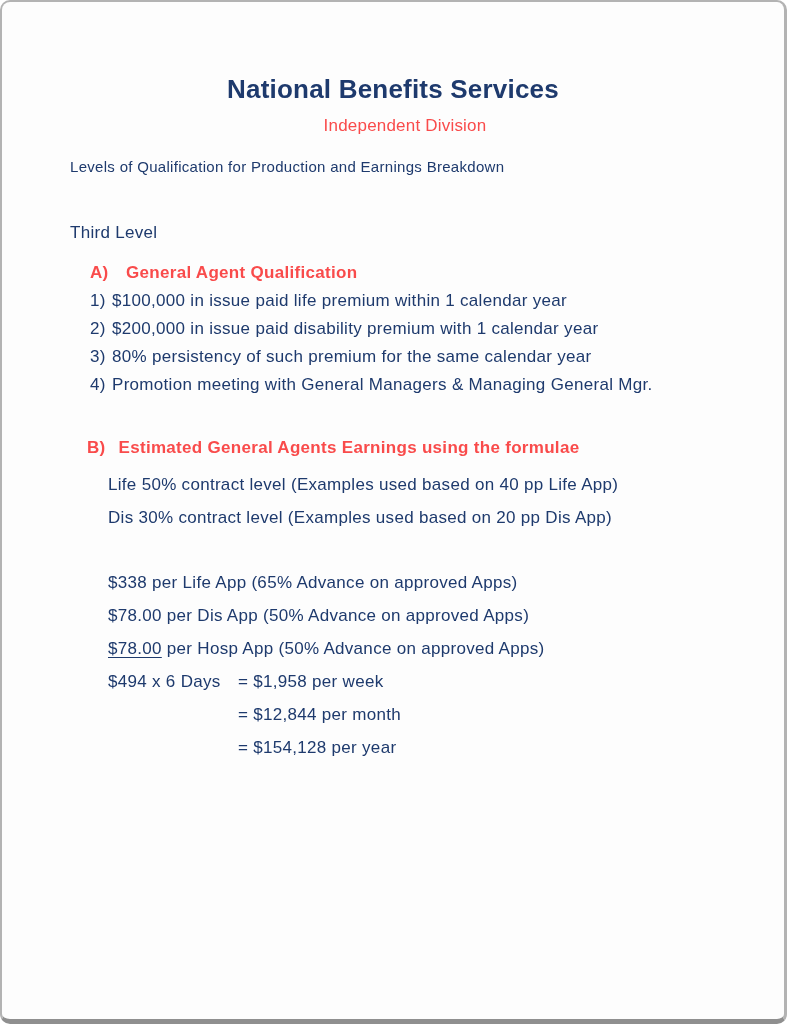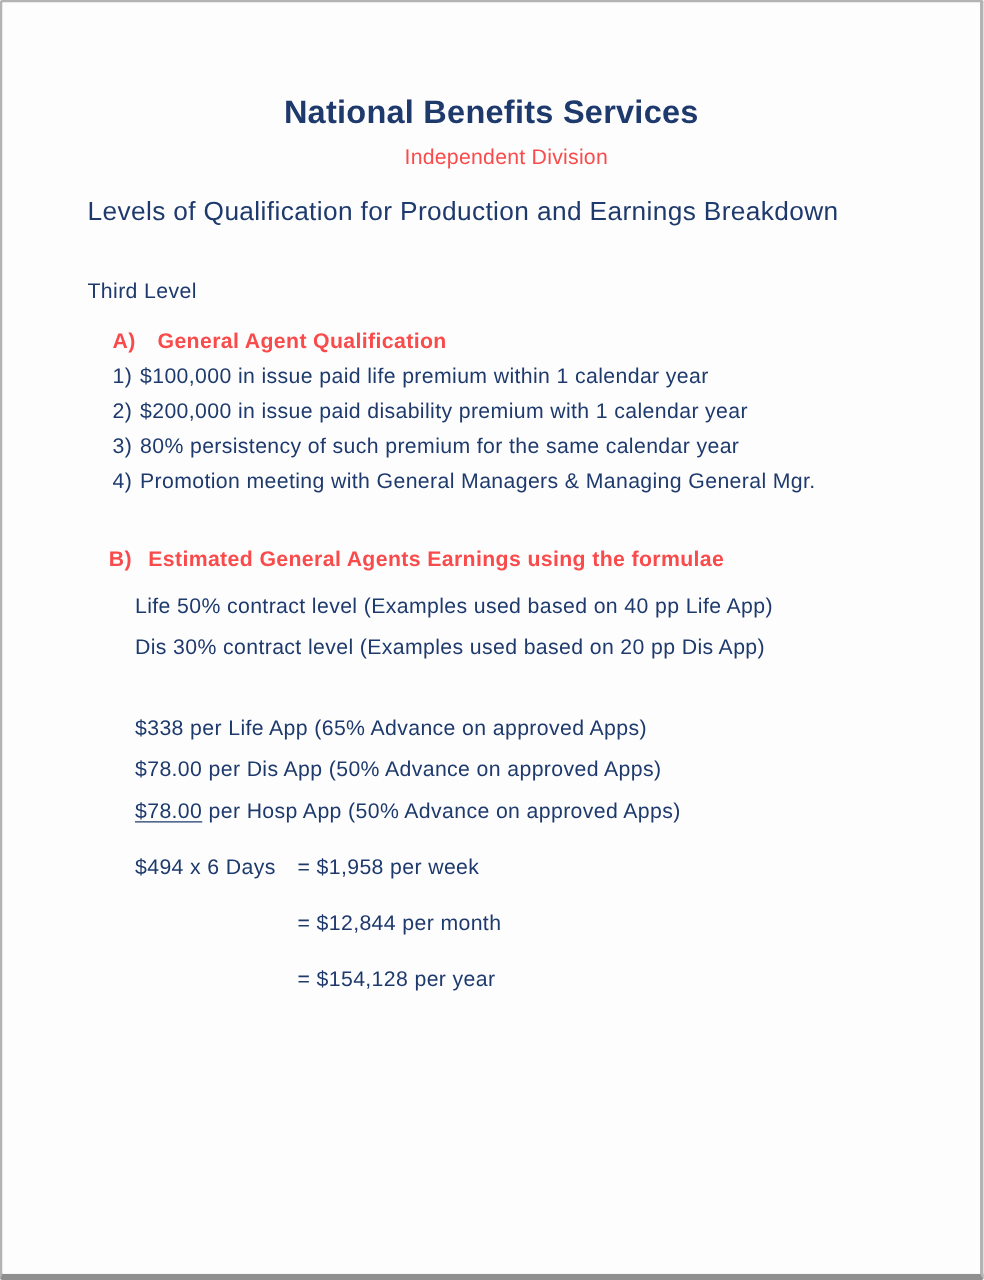--- a/index.html
+++ b/index.html
@@ -8,57 +8,57 @@
   }
   html,body{margin:0;padding:0;background:#ffffff;}
   .sheet{
     position:relative;
     width:787px;height:1024px;
     box-sizing:border-box;
     background:#fdfdfd;
     border:2px solid #b3b3b3;
     border-right-width:3px;
     border-bottom:5px solid #8f8f8f;
-    border-radius:2px;
+    border-radius:10px;
     overflow:hidden;
     font-family:"Liberation Sans", sans-serif;
     color:var(--navy);
   }
   .abs{position:absolute;}
   .title{
     top:72px;left:0;width:100%;
     text-align:center;
     font-size:26px;font-weight:700;letter-spacing:.2px;
   }
   .subtitle{
     top:114px;left:0;width:100%;
     text-align:center;
     font-size:17px;color:var(--red);letter-spacing:.2px;padding-left:12px;
   }
-  .heading{top:156px;left:68px;font-size:21px;letter-spacing:.3px;}
+  .heading{top:156px;left:68px;font-size:15px;letter-spacing:.3px;}
   .third-level{top:221px;left:68px;font-size:17px;letter-spacing:.3px;}
 
   .sec-a{top:257px;left:88px;font-size:17px;line-height:28px;letter-spacing:.3px;}
   .sec-a .sec-head{color:var(--red);font-weight:700;}
   .row{display:flex;}
   .num{width:22px;flex:none;}
   .sec-head .sec-title{margin-left:14px;text-align:right;}
   .txt{}
 
   .sec-b-head{
     top:436px;left:85px;
     font-size:17px;font-weight:700;color:var(--red);letter-spacing:.3px;
     display:flex;
   }
   .sec-b-head .sec-title{margin-left:13px;}
 
   .contract{top:466px;left:106px;font-size:17px;line-height:33px;letter-spacing:.3px;}
   .earnings{top:564px;left:106px;font-size:17px;line-height:33px;letter-spacing:.3px;}
   .amount.u{text-decoration:underline;text-underline-offset:3px;}
-  .eq{display:flex;margin-top:12px;}
+  .eq{display:flex;}
   .eq .lhs{width:130px;flex:none;}
 
   .note{
     top:917px;left:138px;width:540px;
     font-size:13.5px;line-height:25px;
     color:var(--red);letter-spacing:.2px;
   }
 </style>
 </head>
 <body>

